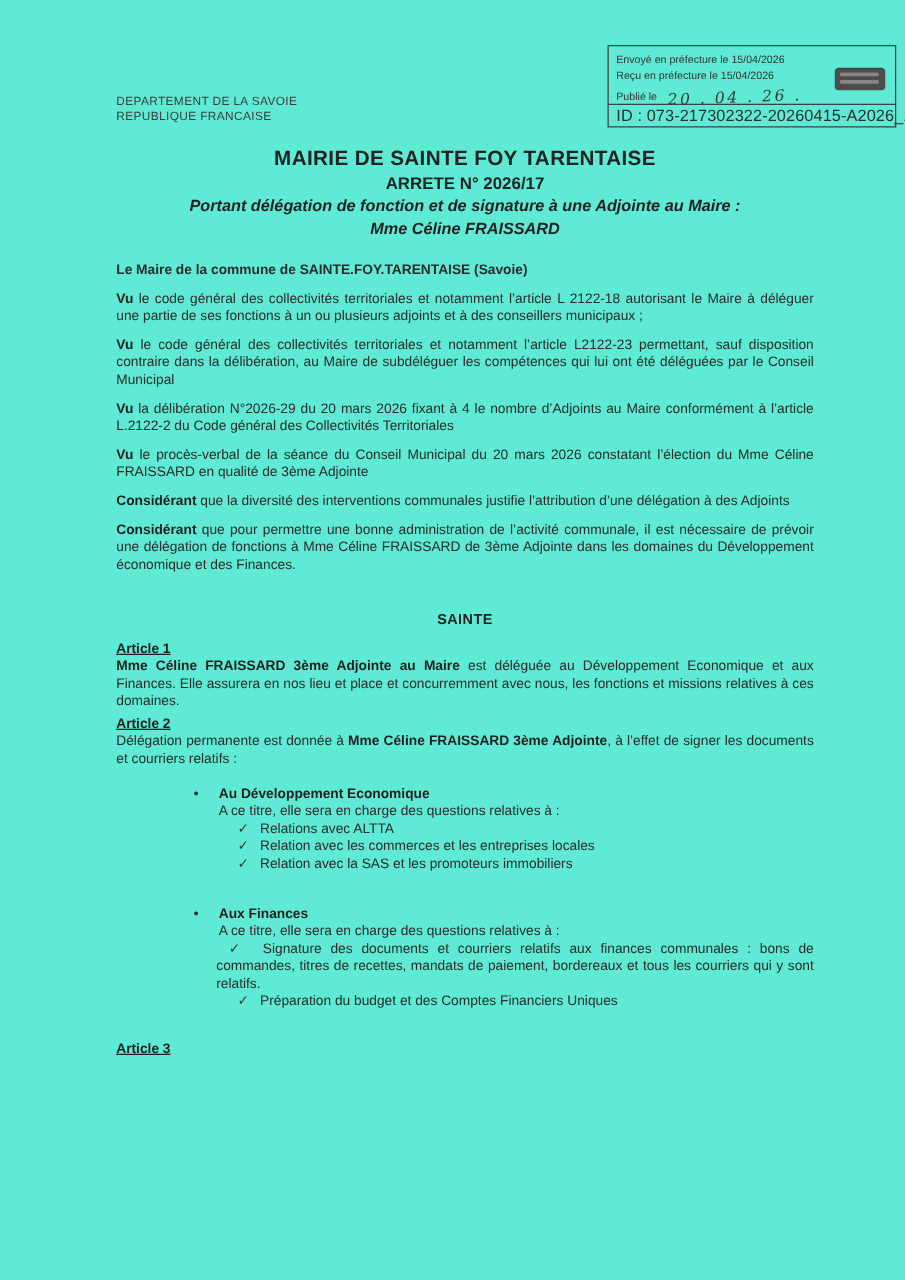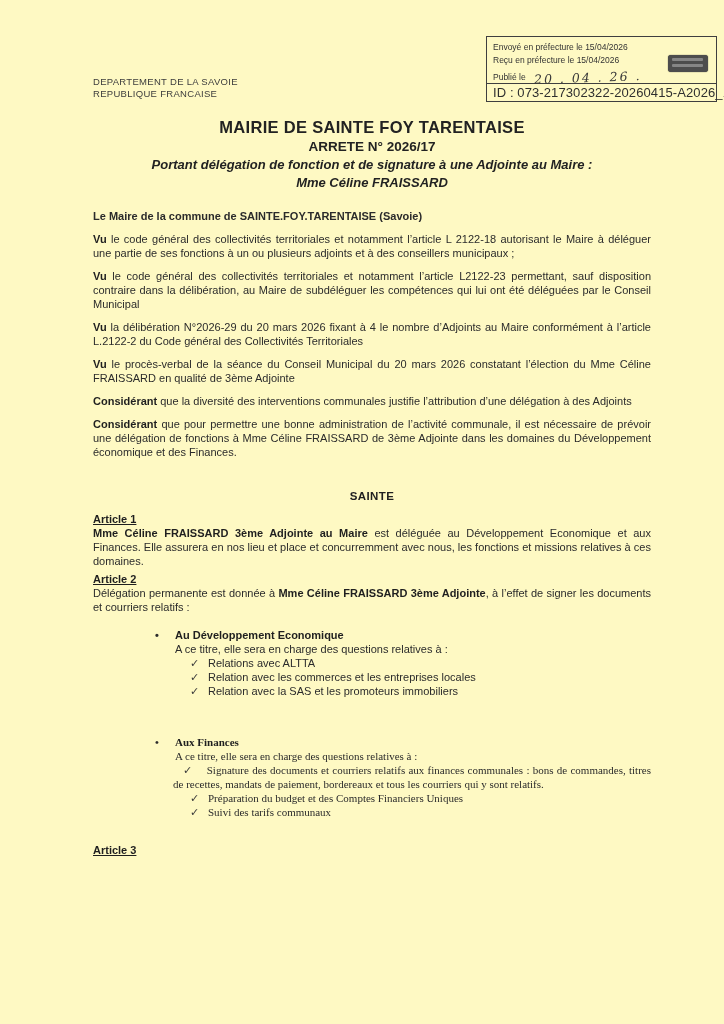--- a/index.html
+++ b/index.html
@@ -1,19 +1,19 @@
 <!DOCTYPE html>
 <html><head>
 <meta charset="utf-8">
 <style>
   html,body{margin:0;padding:0;background:#9a9a9a;}
   .page{
     position:relative;
     width:724px;height:1024px;
-    background:#fef9c3;
+    background:#5eead4;
     font-family:"Liberation Sans","DejaVu Sans",sans-serif;
     color:#2b2b2b;
     overflow:hidden;
   }
   
   .pref-box{
     position:absolute;left:486px;top:36px;width:231px;height:66px;
     border:1.5px solid #3f3f3f;
     font-size:8.5px;line-height:13px;color:#333;
     box-sizing:border-box;
@@ -63,21 +63,21 @@
     margin-top:30px;letter-spacing:0.4px;color:#1f1f1f;
   }
   .article-head{
     font-weight:bold;text-decoration:underline;
     margin-top:9px;color:#1f1f1f;
   }
   .article-head.a1{margin-top:9px;}
   .article-head.a3{margin-top:24px;}
   
   .bullet-block{margin-top:14px;}
-  .bullet-block.fin{margin-top:37px;font-family:Liberation Serif, serif;}
+  .bullet-block.fin{margin-top:26px;}
   .bullet-row{margin-left:62px;}
   .bullet-glyph{display:inline-block;width:20px;font-weight:bold;}
   .sub-line{margin-left:82px;}
   .check-row{margin-left:97px;}
   .check-glyph{display:inline-block;width:18px;color:#3a3a3a;}
   .check-hang{
     margin-left:80px;width:478px;text-align:justify;text-indent:10px;
   }
   .check-hang .check-inline{color:#3a3a3a;padding-right:14px;}
 </style>
@@ -160,22 +160,19 @@
         <div class="bullet-row">
           <span class="bullet-glyph">•</span><b>Aux Finances</b>
         </div>
         <div class="sub-line">A ce titre, elle sera en charge des questions relatives à :</div>
         <div class="check-hang">
           <span class="check-inline">✓</span><span>Signature des documents et courriers relatifs aux finances communales : bons de commandes, titres de recettes, mandats de paiement, bordereaux et tous les courriers qui y sont relatifs.</span>
         </div>
         <div class="check-row">
           <span class="check-glyph">✓</span><span>Préparation du budget et des Comptes Financiers Uniques</span>
         </div>
-        <div class="check-row">
-          <span class="check-glyph">✓</span><span>Suivi des tarifs communaux</span>
-        </div>
       </div>
 
       <div class="article-head a3">Article 3</div>
 
     </div>
   </div>
 </div>
 
 </body></html>

